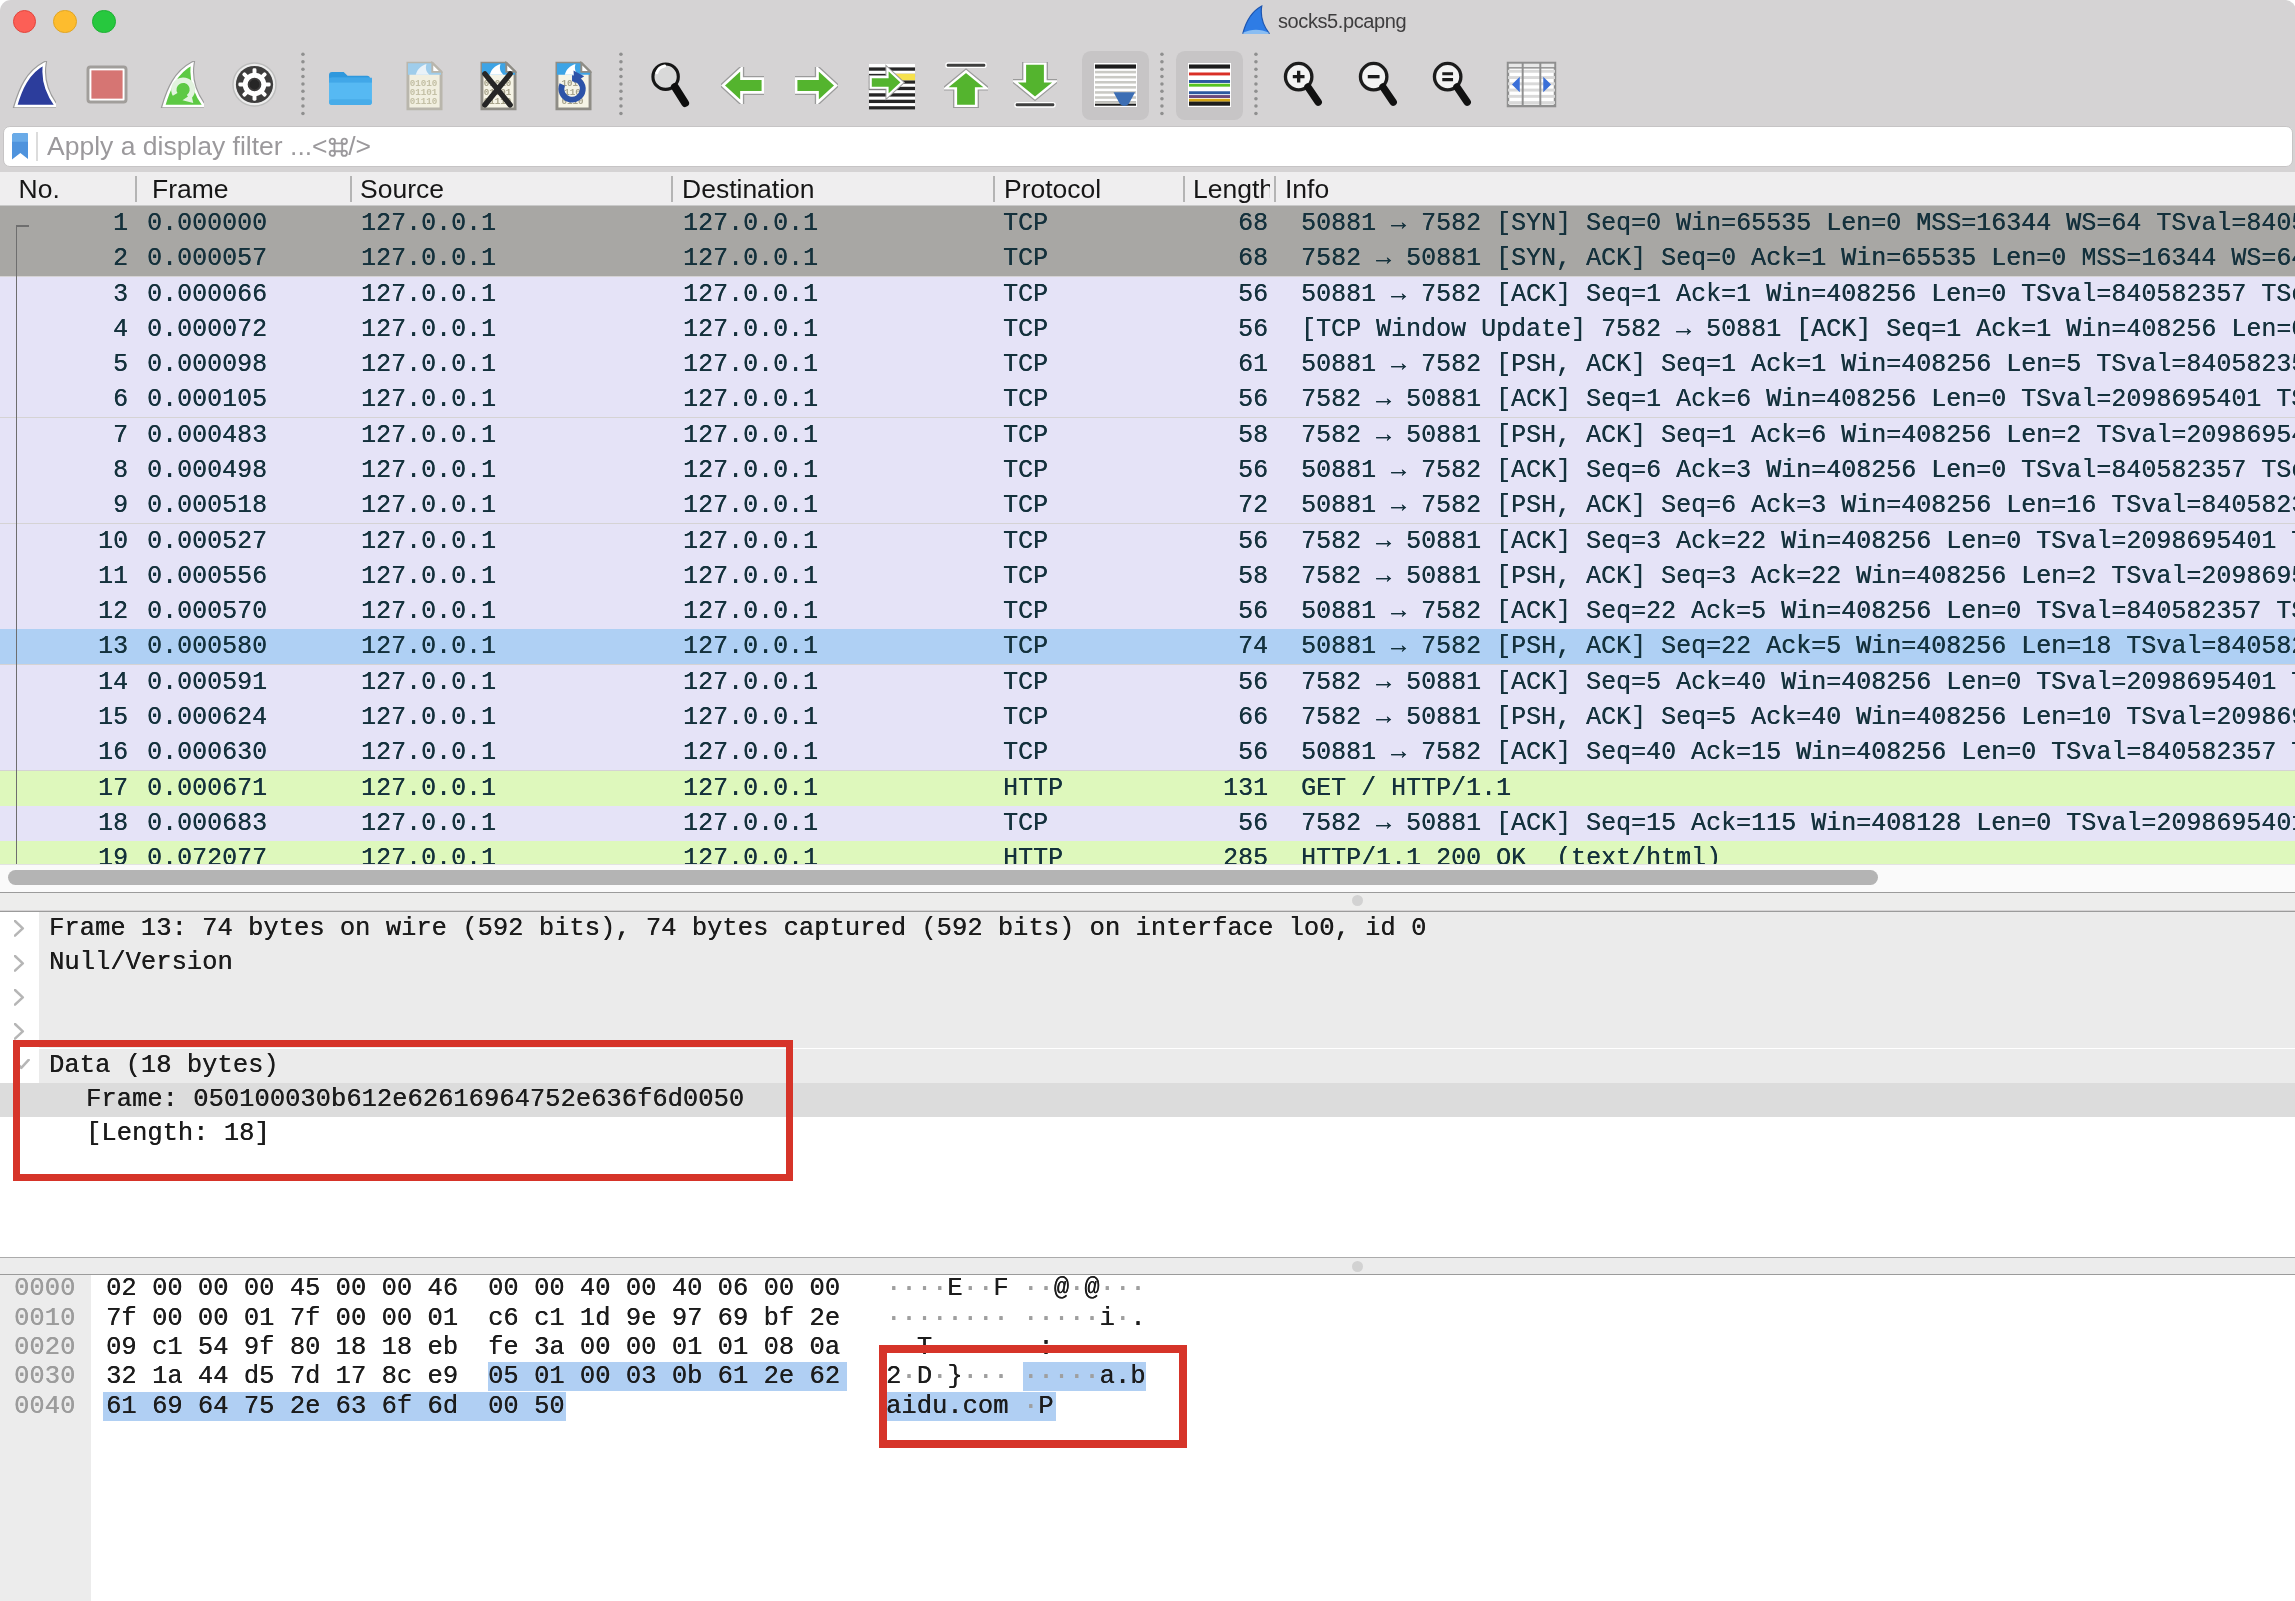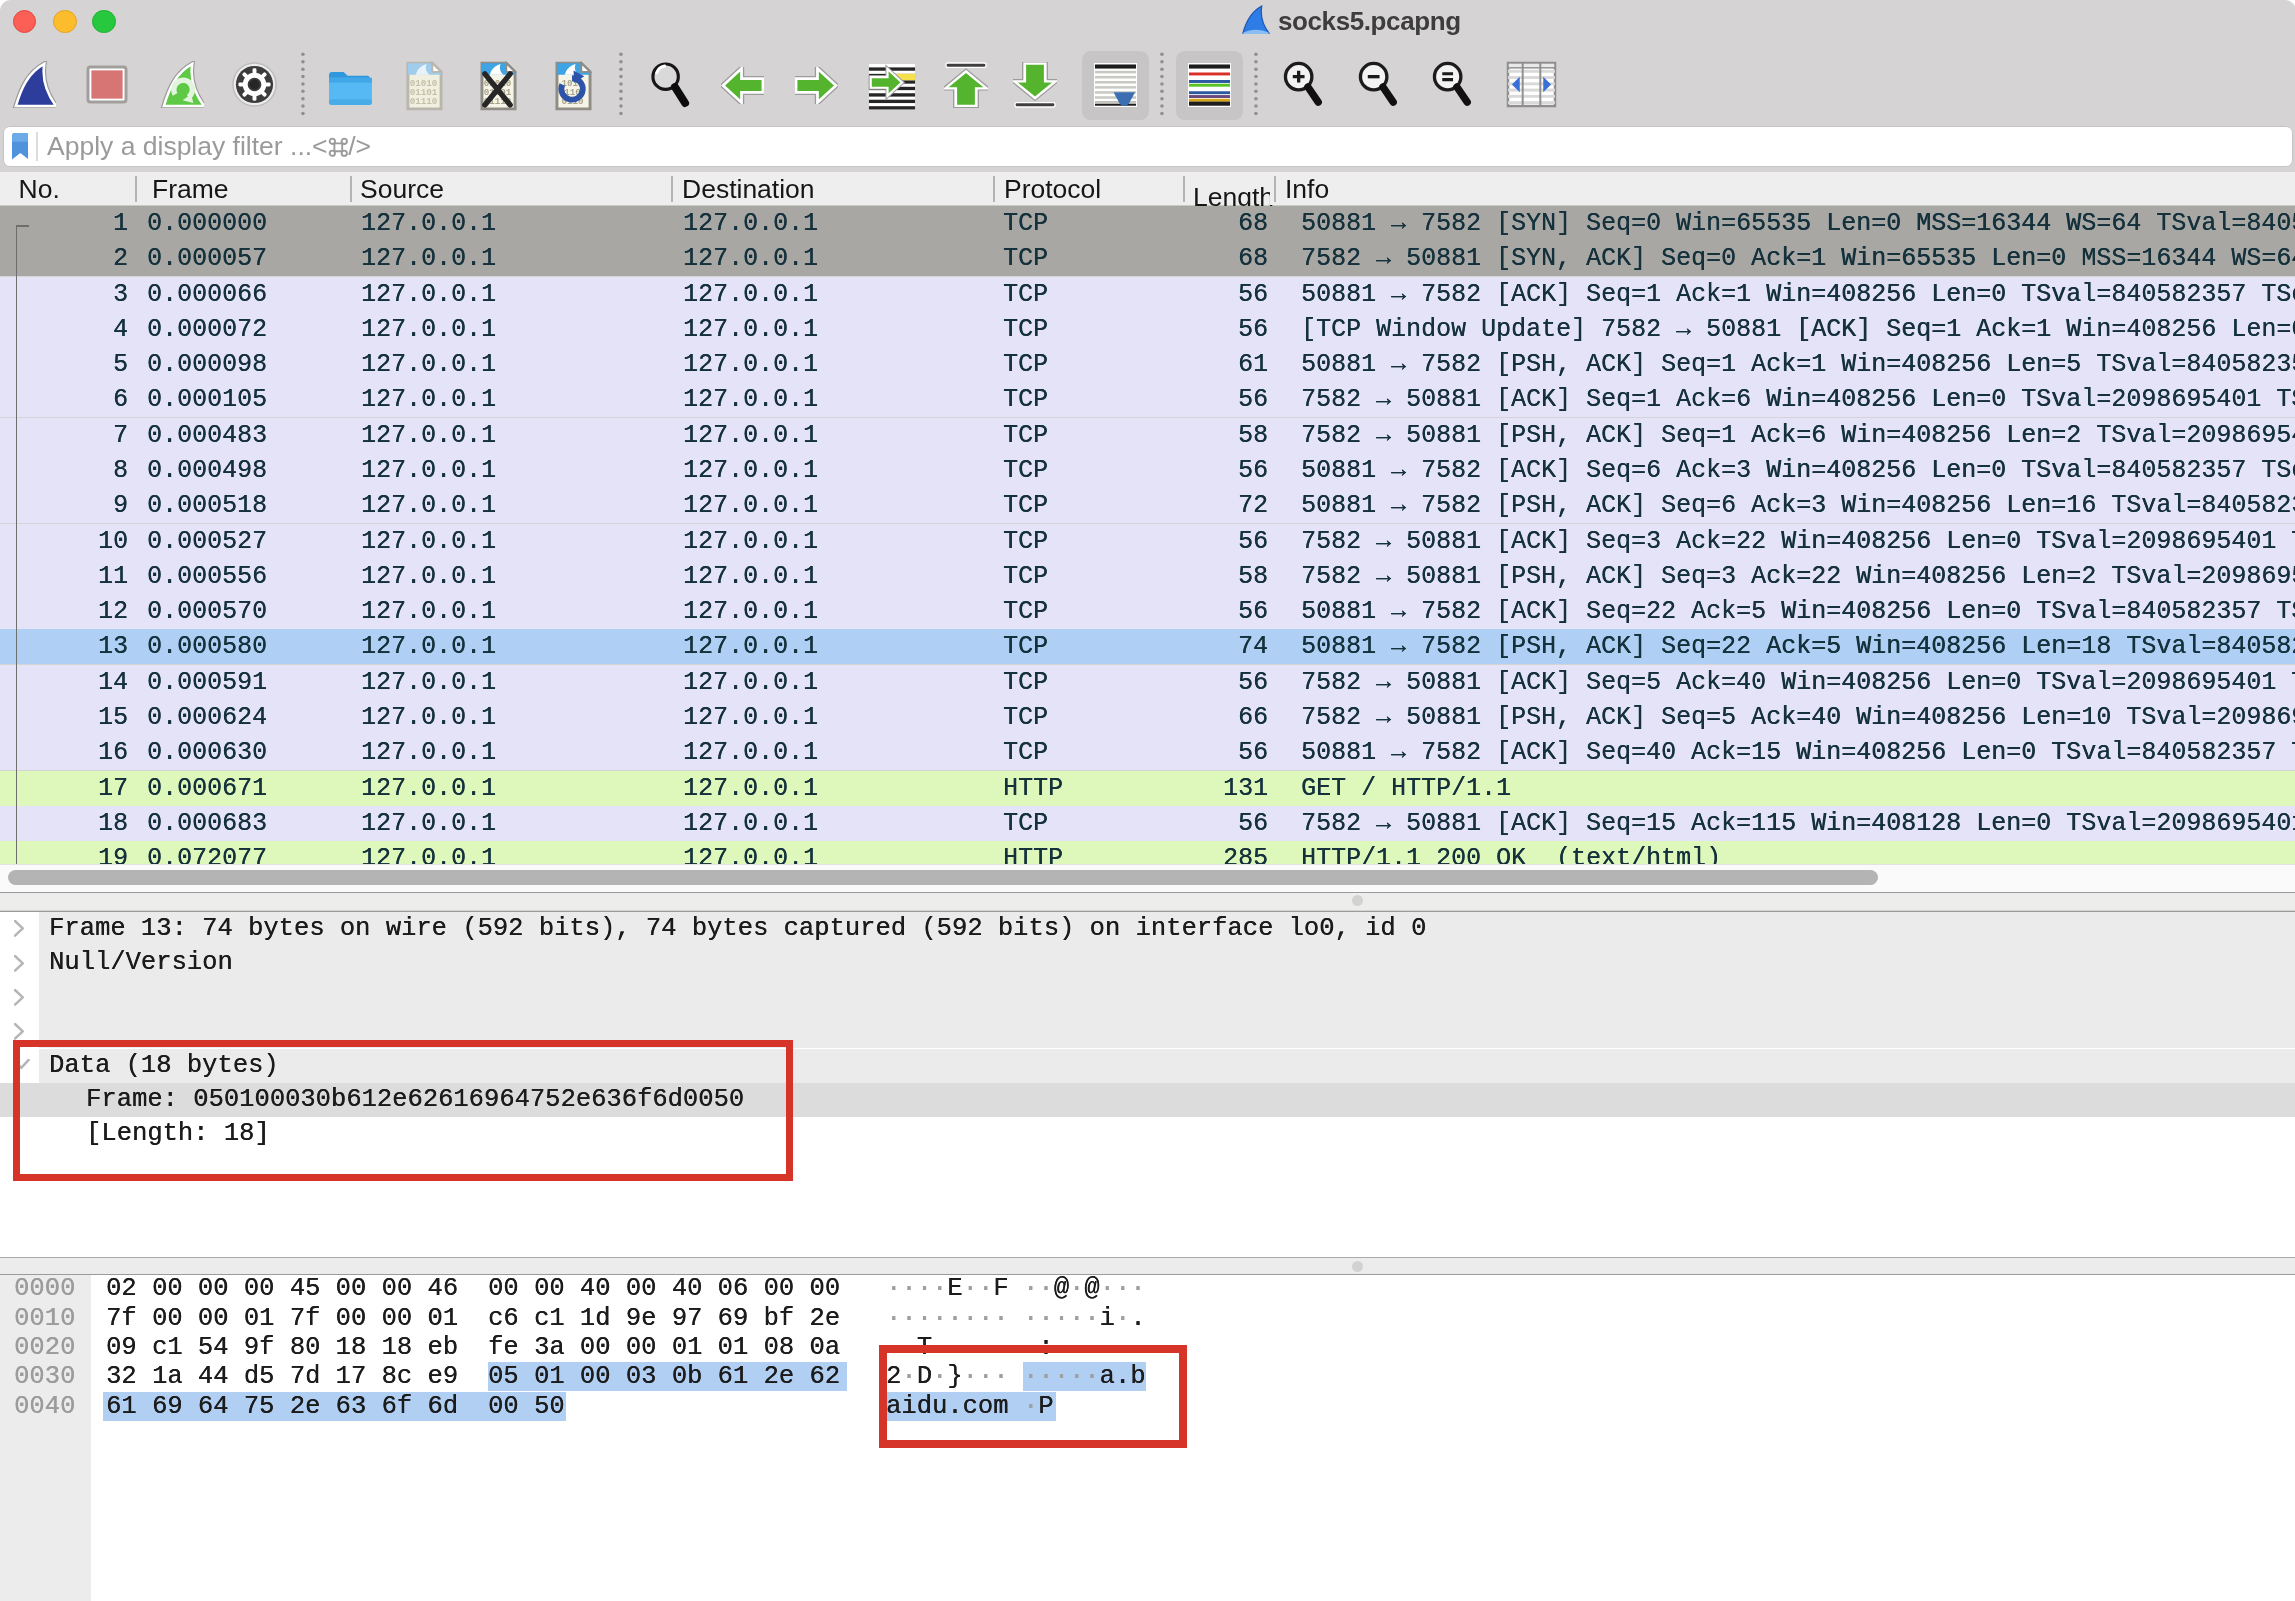--- a/index.html
+++ b/index.html
@@ -14,21 +14,21 @@
 .dot{color:#9f9f9f}
 </style></head><body>
 <div id="win">
     <div class="abs" style="left:12.7px;top:9.8px;width:23.5px;height:23.5px;border-radius:11.8px;background:#fc5f56;border:1px solid #e2453c"></div>
     <div class="abs" style="left:53px;top:9.8px;width:23.5px;height:23.5px;border-radius:11.8px;background:#fdbc2e;border:1px solid #e0a423"></div>
     <div class="abs" style="left:92px;top:9.8px;width:23.5px;height:23.5px;border-radius:11.8px;background:#27c83e;border:1px solid #1eb034"></div>
     <svg style="position:absolute;left:1240px;top:3.9px" width="30" height="31" viewBox="0 0 31 32">
       <path d="M3 30 C6 19 11 8 22.5 2 C21 11 23 21 30 30 Z" fill="#2e7ce5" stroke="#1d55b0" stroke-width="1.2"></path>
       <path d="M3.5 29.5 C11 25.5 22 25.5 29.5 29.5 l0 1.5 -26 0 Z" fill="#8abdf2"></path>
     </svg>
-    <div class="abs" style="left:1278px;top:4.9px;height:33px;line-height:33px;font-size:26px;font-weight:bold;color:#3e3d3e;letter-spacing:-0.4px">socks5.pcapng</div>
+    <div class="abs" style="left:1278px;top:4.9px;height:33px;line-height:33px;font-size:20px;font-weight:normal;color:#3e3d3e;letter-spacing:-0.4px">socks5.pcapng</div>
     <svg style="position:absolute;left:10.8px;top:61px" width="45" height="47" viewBox="0 0 46 48">
       <path d="M5 46 C10 29 17 12 34 3 C32 16 35 31 46 46 Z" fill="#2c3d9c" stroke="#9b9b9b" stroke-width="5"></path>
       <path d="M5 46 C10 29 17 12 34 3 C32 16 35 31 46 46 Z" fill="#2c3d9c" stroke="#ffffff" stroke-width="2.6"></path>
     </svg>
     <svg style="position:absolute;left:86px;top:65px" width="42" height="39" viewBox="0 0 43 40">
       <rect x="2" y="2" width="39" height="36" rx="2.5" fill="#ffffff" stroke="#a19e9b" stroke-width="3"></rect>
       <rect x="5.5" y="5.5" width="32" height="29" fill="#d67573"></rect>
     </svg>
     <svg style="position:absolute;left:159px;top:61px" width="45" height="47" viewBox="0 0 46 48">
       <path d="M5 46 C10 29 17 12 34 3 C32 16 35 31 46 46 Z" fill="#5dc944" stroke="#9b9b9b" stroke-width="5"></path>
@@ -244,21 +244,21 @@
         <circle cx="15.8" cy="4.2" r="2.6" fill="none" stroke="#9b999c" stroke-width="1.8"></circle>
         <circle cx="4.2" cy="15.8" r="2.6" fill="none" stroke="#9b999c" stroke-width="1.8"></circle>
         <circle cx="15.8" cy="15.8" r="2.6" fill="none" stroke="#9b999c" stroke-width="1.8"></circle>
       </svg>/&gt;</div>
     <div class="abs" style="left:0;top:172px;width:2296px;height:34px;background:#efeeef;border-bottom:1px solid #c9c9c9"></div>
     <div class="hdr" style="left:18.6px;top:172px">No.</div>
     <div class="hdr" style="left:152px;top:172px">Frame</div>
     <div class="hdr" style="left:360px;top:172px">Source</div>
     <div class="hdr" style="left:682px;top:172px">Destination</div>
     <div class="hdr" style="left:1004px;top:172px">Protocol</div>
-    <div class="hdr" style="left:1193px;top:180px">Length</div>
+    <div class="hdr" style="left:1193px;top:172px">Length</div>
     <div class="hdr" style="left:1285px;top:172px">Info</div>
     <div class="sep" style="left:135px;top:176px"></div>
     <div class="sep" style="left:350px;top:176px"></div>
     <div class="sep" style="left:671px;top:176px"></div>
     <div class="sep" style="left:993px;top:176px"></div>
     <div class="sep" style="left:1183px;top:176px"></div>
     <div class="sep" style="left:1274px;top:176px"></div>
     <div class="abs" style="left:1270px;top:173px;width:3.9px;height:32px;background:#efeeef"></div>
     <div class="abs mono" style="left:0;top:206px;width:2296px;height:658px;overflow:hidden;color:#14313c"><div class="plrow" style="top:0px;background:#a8a7a4"><span style="left:0;width:128px;text-align:right">1</span><span style="left:147px">0.000000</span><span style="left:361px">127.0.0.1</span><span style="left:683px">127.0.0.1</span><span style="left:1003px">TCP</span><span style="left:1140px;width:128px;text-align:right">68</span><span style="left:1301px">50881 → 7582 [SYN] Seq=0 Win=65535 Len=0 MSS=16344 WS=64 TSval=840582357 TSecr=0 SACK_PERM</span></div><div class="plrow" style="top:35px;background:#a8a7a4"><span style="left:0;width:128px;text-align:right">2</span><span style="left:147px">0.000057</span><span style="left:361px">127.0.0.1</span><span style="left:683px">127.0.0.1</span><span style="left:1003px">TCP</span><span style="left:1140px;width:128px;text-align:right">68</span><span style="left:1301px">7582 → 50881 [SYN, ACK] Seq=0 Ack=1 Win=65535 Len=0 MSS=16344 WS=64 TSval=2098695401 TSecr=840582357 SACK_PERM</span></div><div class="plrow" style="top:71px;background:#e5e3f7"><span style="left:0;width:128px;text-align:right">3</span><span style="left:147px">0.000066</span><span style="left:361px">127.0.0.1</span><span style="left:683px">127.0.0.1</span><span style="left:1003px">TCP</span><span style="left:1140px;width:128px;text-align:right">56</span><span style="left:1301px">50881 → 7582 [ACK] Seq=1 Ack=1 Win=408256 Len=0 TSval=840582357 TSecr=2098695401</span></div><div class="plrow" style="top:106px;background:#e5e3f7"><span style="left:0;width:128px;text-align:right">4</span><span style="left:147px">0.000072</span><span style="left:361px">127.0.0.1</span><span style="left:683px">127.0.0.1</span><span style="left:1003px">TCP</span><span style="left:1140px;width:128px;text-align:right">56</span><span style="left:1301px">[TCP Window Update] 7582 → 50881 [ACK] Seq=1 Ack=1 Win=408256 Len=0 TSval=2098695401 TSecr=840582357</span></div><div class="plrow" style="top:141px;background:#e5e3f7"><span style="left:0;width:128px;text-align:right">5</span><span style="left:147px">0.000098</span><span style="left:361px">127.0.0.1</span><span style="left:683px">127.0.0.1</span><span style="left:1003px">TCP</span><span style="left:1140px;width:128px;text-align:right">61</span><span style="left:1301px">50881 → 7582 [PSH, ACK] Seq=1 Ack=1 Win=408256 Len=5 TSval=840582357 TSecr=2098695401</span></div><div class="plrow" style="top:176px;background:#e5e3f7"><span style="left:0;width:128px;text-align:right">6</span><span style="left:147px">0.000105</span><span style="left:361px">127.0.0.1</span><span style="left:683px">127.0.0.1</span><span style="left:1003px">TCP</span><span style="left:1140px;width:128px;text-align:right">56</span><span style="left:1301px">7582 → 50881 [ACK] Seq=1 Ack=6 Win=408256 Len=0 TSval=2098695401 TSecr=840582357</span></div><div class="plrow" style="top:212px;background:#e5e3f7"><span style="left:0;width:128px;text-align:right">7</span><span style="left:147px">0.000483</span><span style="left:361px">127.0.0.1</span><span style="left:683px">127.0.0.1</span><span style="left:1003px">TCP</span><span style="left:1140px;width:128px;text-align:right">58</span><span style="left:1301px">7582 → 50881 [PSH, ACK] Seq=1 Ack=6 Win=408256 Len=2 TSval=2098695401 TSecr=840582357</span></div><div class="plrow" style="top:247px;background:#e5e3f7"><span style="left:0;width:128px;text-align:right">8</span><span style="left:147px">0.000498</span><span style="left:361px">127.0.0.1</span><span style="left:683px">127.0.0.1</span><span style="left:1003px">TCP</span><span style="left:1140px;width:128px;text-align:right">56</span><span style="left:1301px">50881 → 7582 [ACK] Seq=6 Ack=3 Win=408256 Len=0 TSval=840582357 TSecr=2098695401</span></div><div class="plrow" style="top:282px;background:#e5e3f7"><span style="left:0;width:128px;text-align:right">9</span><span style="left:147px">0.000518</span><span style="left:361px">127.0.0.1</span><span style="left:683px">127.0.0.1</span><span style="left:1003px">TCP</span><span style="left:1140px;width:128px;text-align:right">72</span><span style="left:1301px">50881 → 7582 [PSH, ACK] Seq=6 Ack=3 Win=408256 Len=16 TSval=840582357 TSecr=2098695401</span></div><div class="plrow" style="top:318px;background:#e5e3f7"><span style="left:0;width:128px;text-align:right">10</span><span style="left:147px">0.000527</span><span style="left:361px">127.0.0.1</span><span style="left:683px">127.0.0.1</span><span style="left:1003px">TCP</span><span style="left:1140px;width:128px;text-align:right">56</span><span style="left:1301px">7582 → 50881 [ACK] Seq=3 Ack=22 Win=408256 Len=0 TSval=2098695401 TSecr=840582357</span></div><div class="plrow" style="top:353px;background:#e5e3f7"><span style="left:0;width:128px;text-align:right">11</span><span style="left:147px">0.000556</span><span style="left:361px">127.0.0.1</span><span style="left:683px">127.0.0.1</span><span style="left:1003px">TCP</span><span style="left:1140px;width:128px;text-align:right">58</span><span style="left:1301px">7582 → 50881 [PSH, ACK] Seq=3 Ack=22 Win=408256 Len=2 TSval=2098695401 TSecr=840582357</span></div><div class="plrow" style="top:388px;background:#e5e3f7"><span style="left:0;width:128px;text-align:right">12</span><span style="left:147px">0.000570</span><span style="left:361px">127.0.0.1</span><span style="left:683px">127.0.0.1</span><span style="left:1003px">TCP</span><span style="left:1140px;width:128px;text-align:right">56</span><span style="left:1301px">50881 → 7582 [ACK] Seq=22 Ack=5 Win=408256 Len=0 TSval=840582357 TSecr=2098695401</span></div><div class="plrow" style="top:423px;background:#afd0f4"><span style="left:0;width:128px;text-align:right">13</span><span style="left:147px">0.000580</span><span style="left:361px">127.0.0.1</span><span style="left:683px">127.0.0.1</span><span style="left:1003px">TCP</span><span style="left:1140px;width:128px;text-align:right">74</span><span style="left:1301px">50881 → 7582 [PSH, ACK] Seq=22 Ack=5 Win=408256 Len=18 TSval=840582357 TSecr=2098695401</span></div><div class="plrow" style="top:459px;background:#e5e3f7"><span style="left:0;width:128px;text-align:right">14</span><span style="left:147px">0.000591</span><span style="left:361px">127.0.0.1</span><span style="left:683px">127.0.0.1</span><span style="left:1003px">TCP</span><span style="left:1140px;width:128px;text-align:right">56</span><span style="left:1301px">7582 → 50881 [ACK] Seq=5 Ack=40 Win=408256 Len=0 TSval=2098695401 TSecr=840582357</span></div><div class="plrow" style="top:494px;background:#e5e3f7"><span style="left:0;width:128px;text-align:right">15</span><span style="left:147px">0.000624</span><span style="left:361px">127.0.0.1</span><span style="left:683px">127.0.0.1</span><span style="left:1003px">TCP</span><span style="left:1140px;width:128px;text-align:right">66</span><span style="left:1301px">7582 → 50881 [PSH, ACK] Seq=5 Ack=40 Win=408256 Len=10 TSval=2098695401 TSecr=840582357</span></div><div class="plrow" style="top:529px;background:#e5e3f7"><span style="left:0;width:128px;text-align:right">16</span><span style="left:147px">0.000630</span><span style="left:361px">127.0.0.1</span><span style="left:683px">127.0.0.1</span><span style="left:1003px">TCP</span><span style="left:1140px;width:128px;text-align:right">56</span><span style="left:1301px">50881 → 7582 [ACK] Seq=40 Ack=15 Win=408256 Len=0 TSval=840582357 TSecr=2098695401</span></div><div class="plrow" style="top:565px;background:#def8bc"><span style="left:0;width:128px;text-align:right">17</span><span style="left:147px">0.000671</span><span style="left:361px">127.0.0.1</span><span style="left:683px">127.0.0.1</span><span style="left:1003px">HTTP</span><span style="left:1140px;width:128px;text-align:right">131</span><span style="left:1301px">GET / HTTP/1.1 </span></div><div class="plrow" style="top:600px;background:#e5e3f7"><span style="left:0;width:128px;text-align:right">18</span><span style="left:147px">0.000683</span><span style="left:361px">127.0.0.1</span><span style="left:683px">127.0.0.1</span><span style="left:1003px">TCP</span><span style="left:1140px;width:128px;text-align:right">56</span><span style="left:1301px">7582 → 50881 [ACK] Seq=15 Ack=115 Win=408128 Len=0 TSval=2098695401 TSecr=840582357</span></div><div class="plrow" style="top:635px;background:#def8bc"><span style="left:0;width:128px;text-align:right">19</span><span style="left:147px">0.072077</span><span style="left:361px">127.0.0.1</span><span style="left:683px">127.0.0.1</span><span style="left:1003px">HTTP</span><span style="left:1140px;width:128px;text-align:right">285</span><span style="left:1301px">HTTP/1.1 200 OK  (text/html)</span></div><div class="abs" style="left:15.7px;top:19px;width:1.5px;height:639px;background:#6e6e6e"></div><div class="abs" style="left:15.7px;top:19px;width:13.7px;height:1.5px;background:#6e6e6e"></div></div>
     <div class="abs" style="left:0;top:864px;width:2296px;height:28px;background:#fafafa;border-top:1px solid #e3e3e3"></div>

